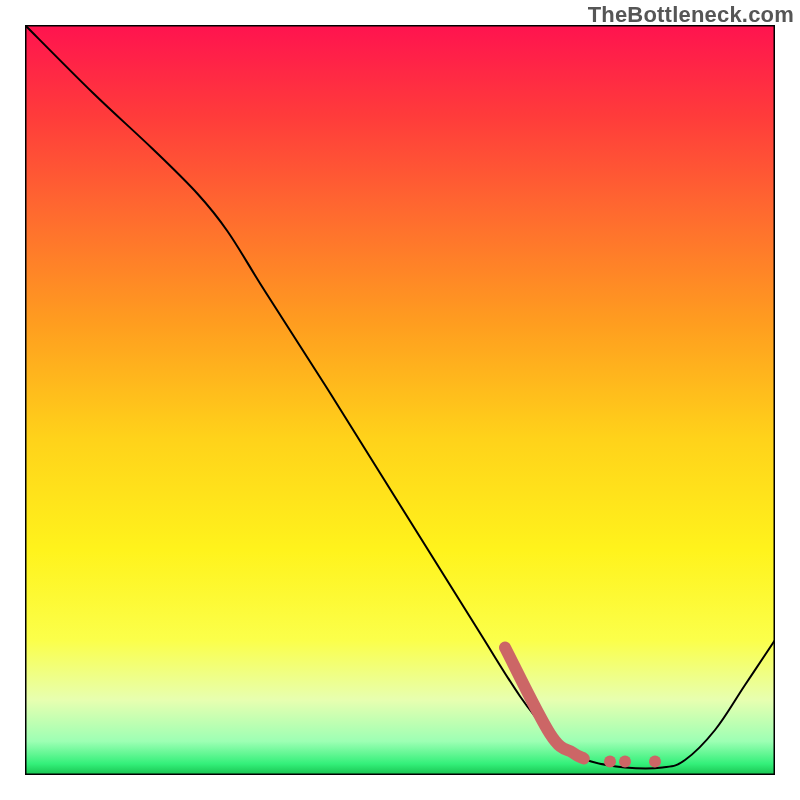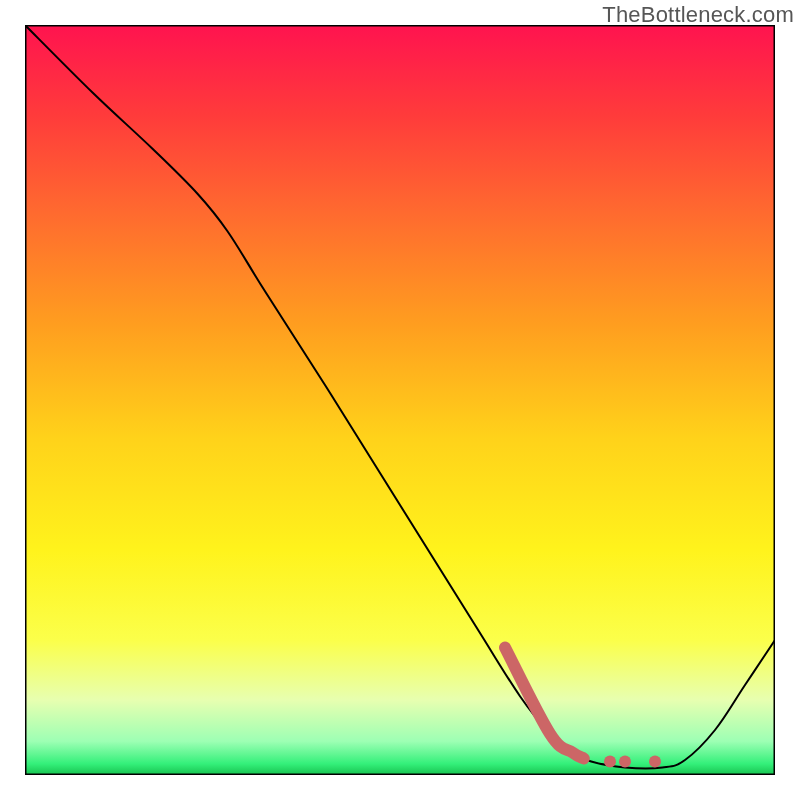--- a/index.html
+++ b/index.html
@@ -15,21 +15,21 @@
     width: 800px;
     height: 800px;
   }
   .watermark {
     position: absolute;
     top: 2px;
     right: 6px;
     font-family: Arial, Helvetica, sans-serif;
     font-size: 22px;
     color: #565656;
-    font-weight: 400;
+    font-weight: 700;
     letter-spacing: 0.2px;
   }
   .plot {
     position: absolute;
     left: 25px;
     top: 25px;
     width: 750px;
     height: 750px;
   }
   svg { display: block; }

